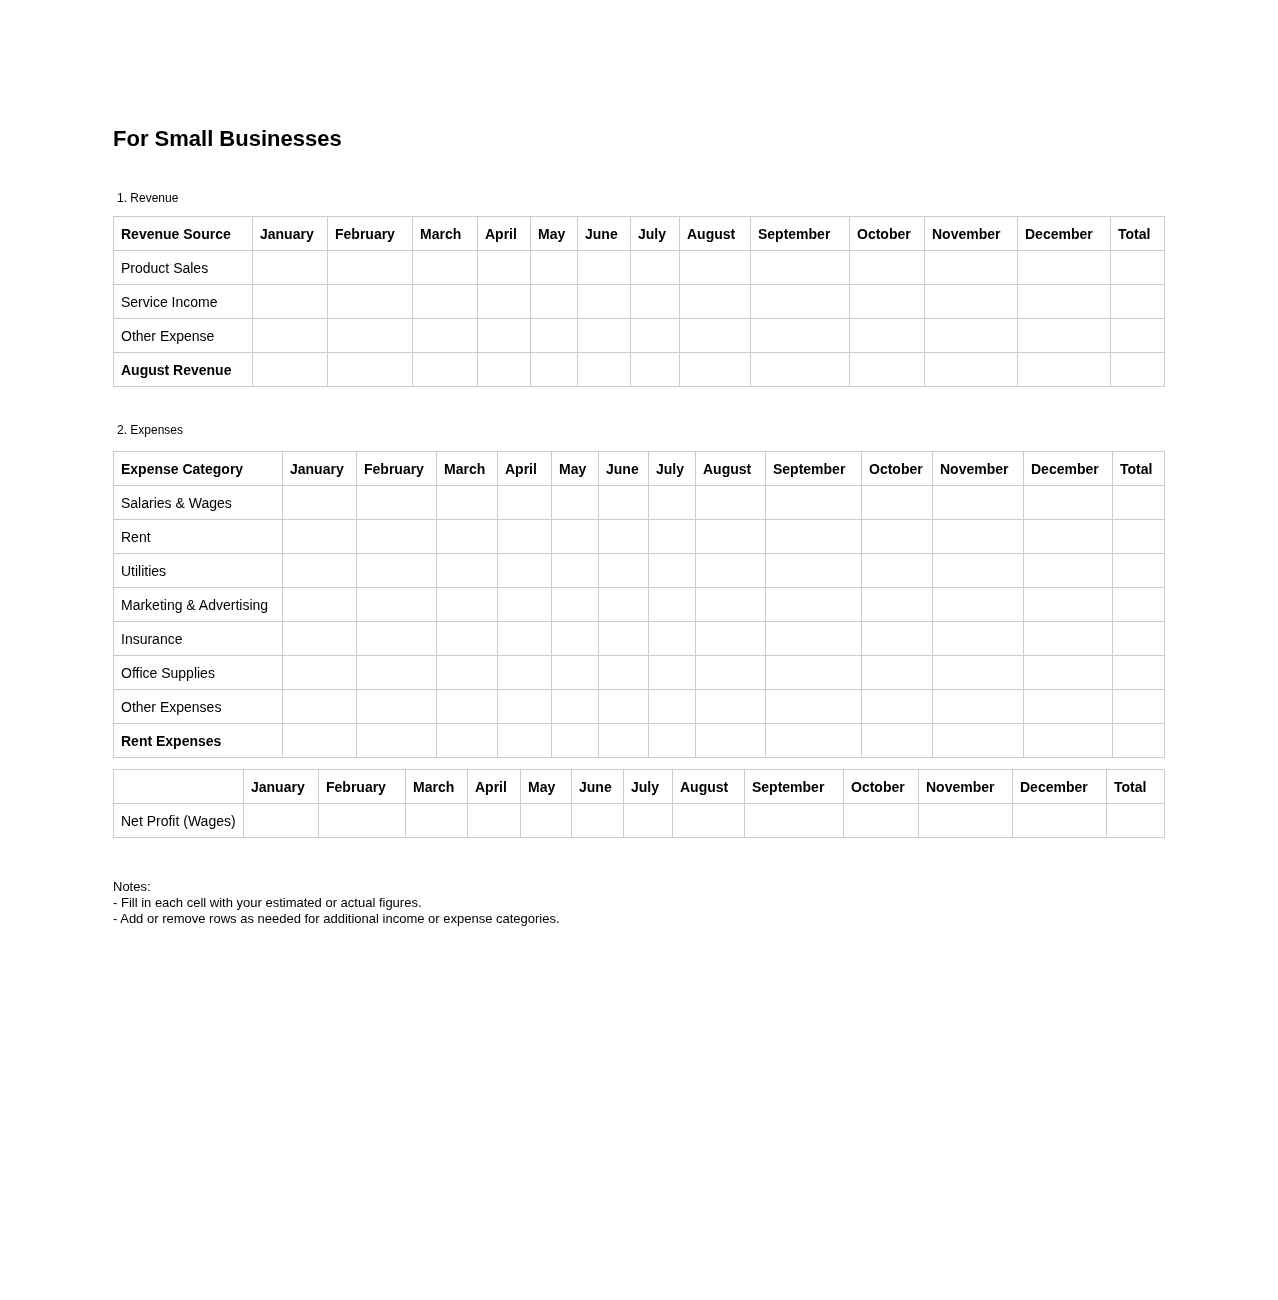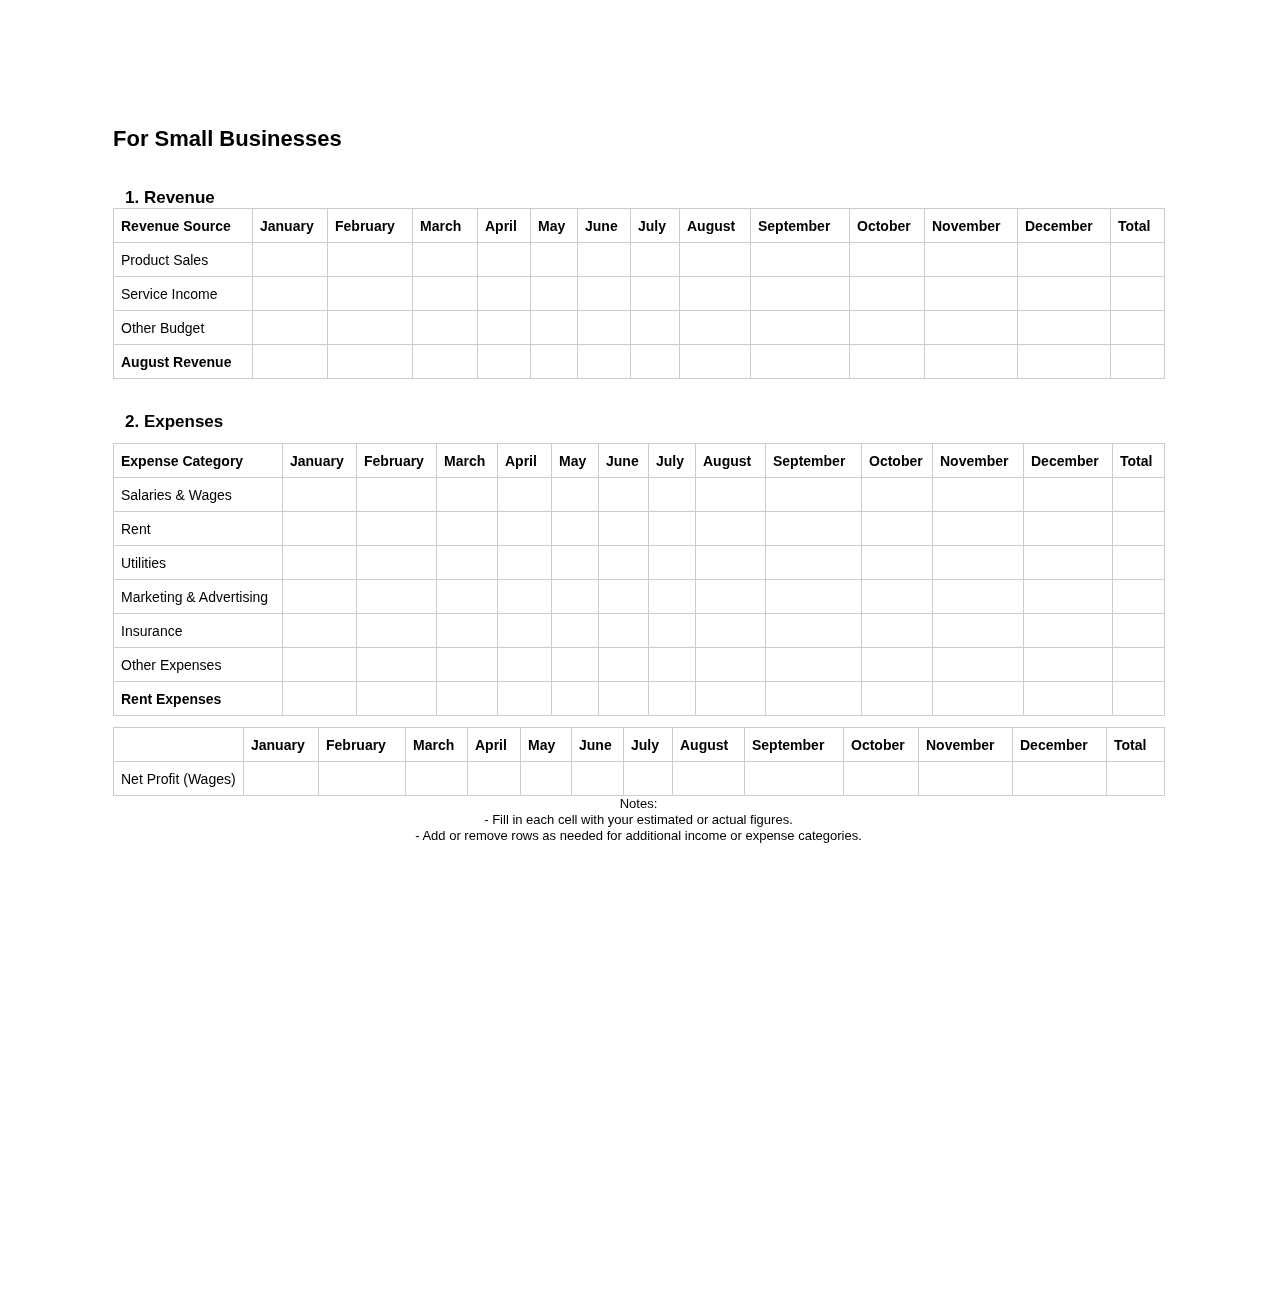--- a/index.html
+++ b/index.html
@@ -19,33 +19,33 @@
     line-height: 36px;
     margin: 0;
   }
   .doc-subtitle {
     font-size: 22px;
     font-weight: 700;
     line-height: 26px;
     margin: 18px 0 0 0;
   }
   .section-heading {
-    font-size: 17px;
-    font-weight: 700;
+    font-size: 12px;
+    font-weight: 400;
     line-height: 20px;
-    margin: 36px 0 0 12px;
+    margin: 36px 0 0 4px;
   }
   .section-heading.later {
     margin-top: 33px;
   }
   table.budget {
     border-collapse: collapse;
     table-layout: fixed;
     width: 1051px;
-    margin-top: 0;
+    margin-top: 8px;
   }
   table.budget th,
   table.budget td {
     border: 1px solid #cccccc;
     font-size: 14px;
     line-height: 18px;
     padding: 8px 7px 7px 7px;
     vertical-align: middle;
     overflow: hidden;
     word-wrap: break-word;
@@ -57,23 +57,23 @@
   table.budget th.row-head {
     text-align: left;
   }
   table.budget td.row-label {
     text-align: left;
   }
   table.budget tr.total-row td.row-label {
     font-weight: 700;
   }
   .notes {
+    margin-top: 41px;
     font-size: 13px;
     line-height: 16px;
-    text-align: center;
   }
   .notes p {
     margin: 0;
   }
 </style>
 </head>
 <body>
 
 <div class="doc">
 
@@ -142,21 +142,21 @@
           <td></td>
           <td></td>
           <td></td>
           <td></td>
           <td></td>
           <td></td>
           <td></td>
           <td></td>
       </tr>
       <tr>
-        <td class="row-label">Other Budget</td>
+        <td class="row-label">Other Expense</td>
         <td></td>
           <td></td>
           <td></td>
           <td></td>
           <td></td>
           <td></td>
           <td></td>
           <td></td>
           <td></td>
           <td></td>
@@ -294,20 +294,36 @@
           <td></td>
           <td></td>
           <td></td>
           <td></td>
           <td></td>
           <td></td>
           <td></td>
           <td></td>
       </tr>
       <tr>
+        <td class="row-label">Office Supplies</td>
+        <td></td>
+          <td></td>
+          <td></td>
+          <td></td>
+          <td></td>
+          <td></td>
+          <td></td>
+          <td></td>
+          <td></td>
+          <td></td>
+          <td></td>
+          <td></td>
+          <td></td>
+      </tr>
+      <tr>
         <td class="row-label">Other Expenses</td>
         <td></td>
           <td></td>
           <td></td>
           <td></td>
           <td></td>
           <td></td>
           <td></td>
           <td></td>
           <td></td>

